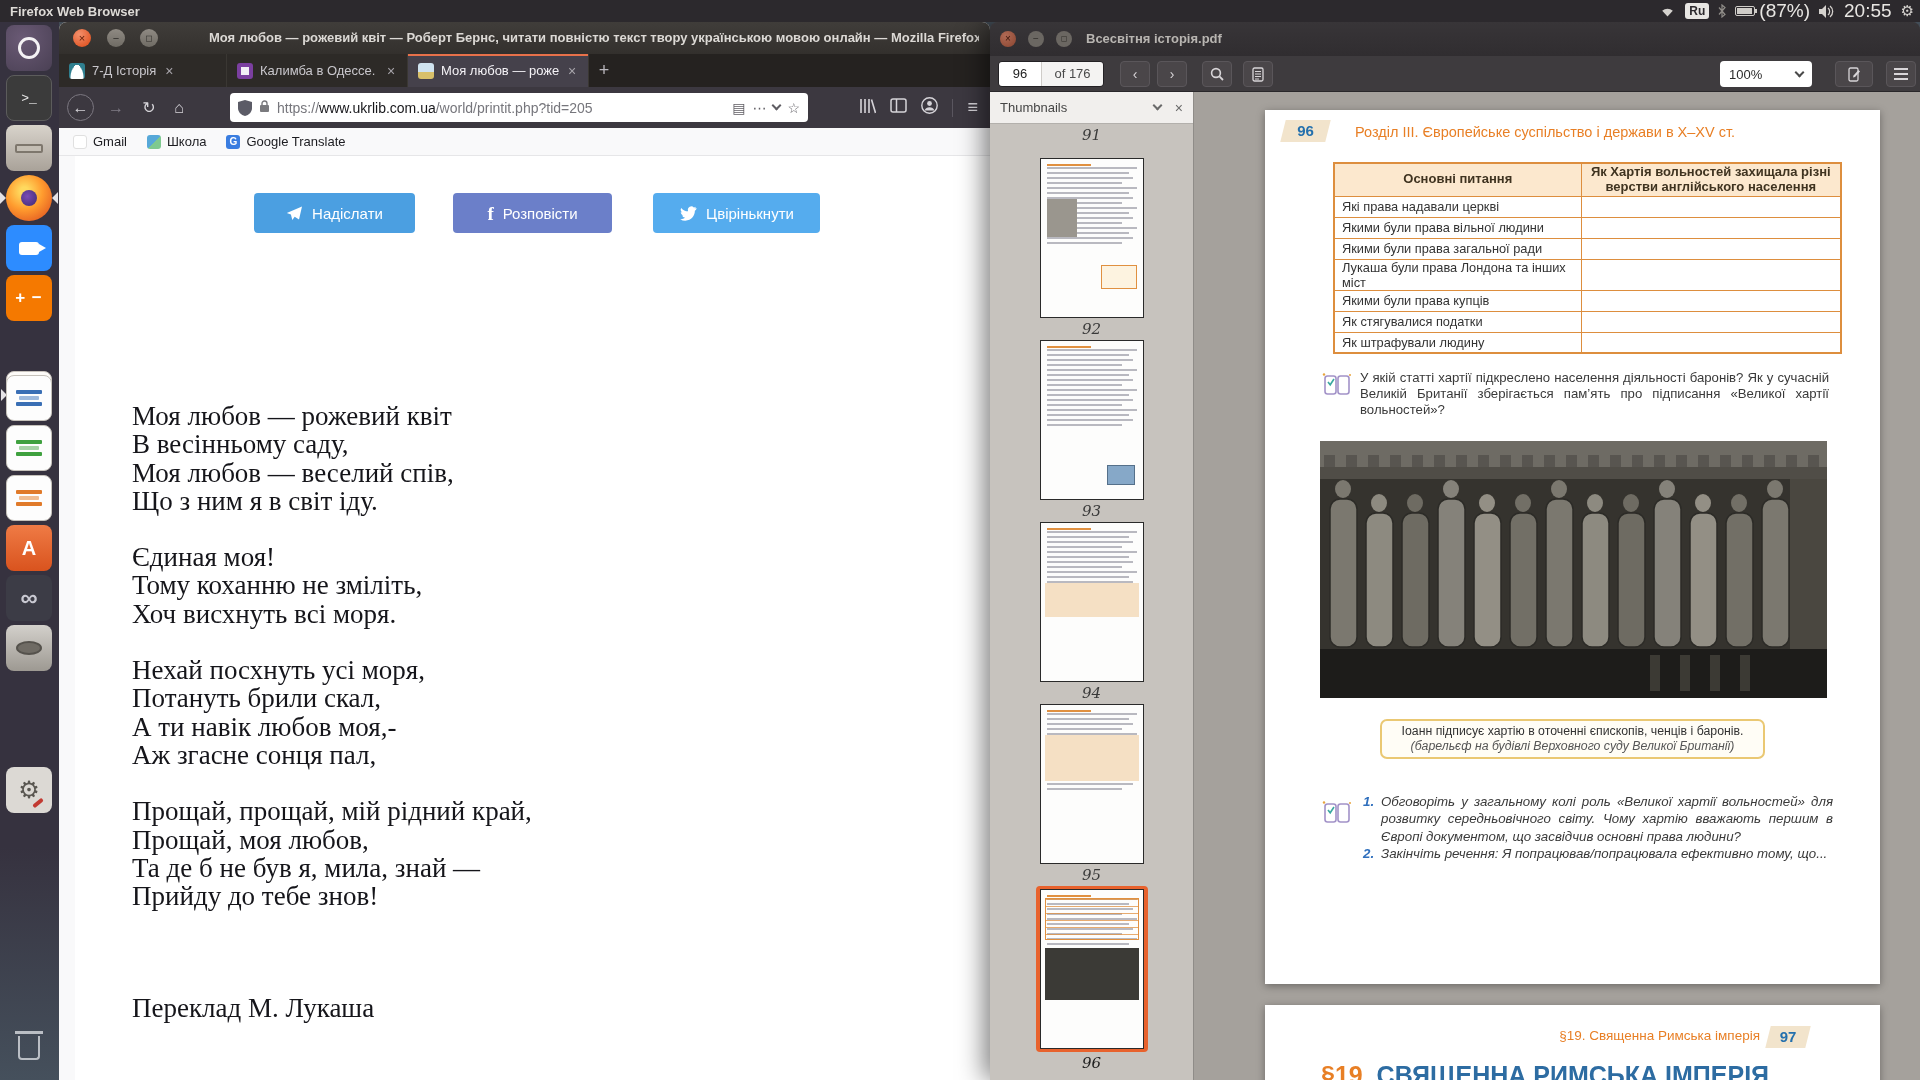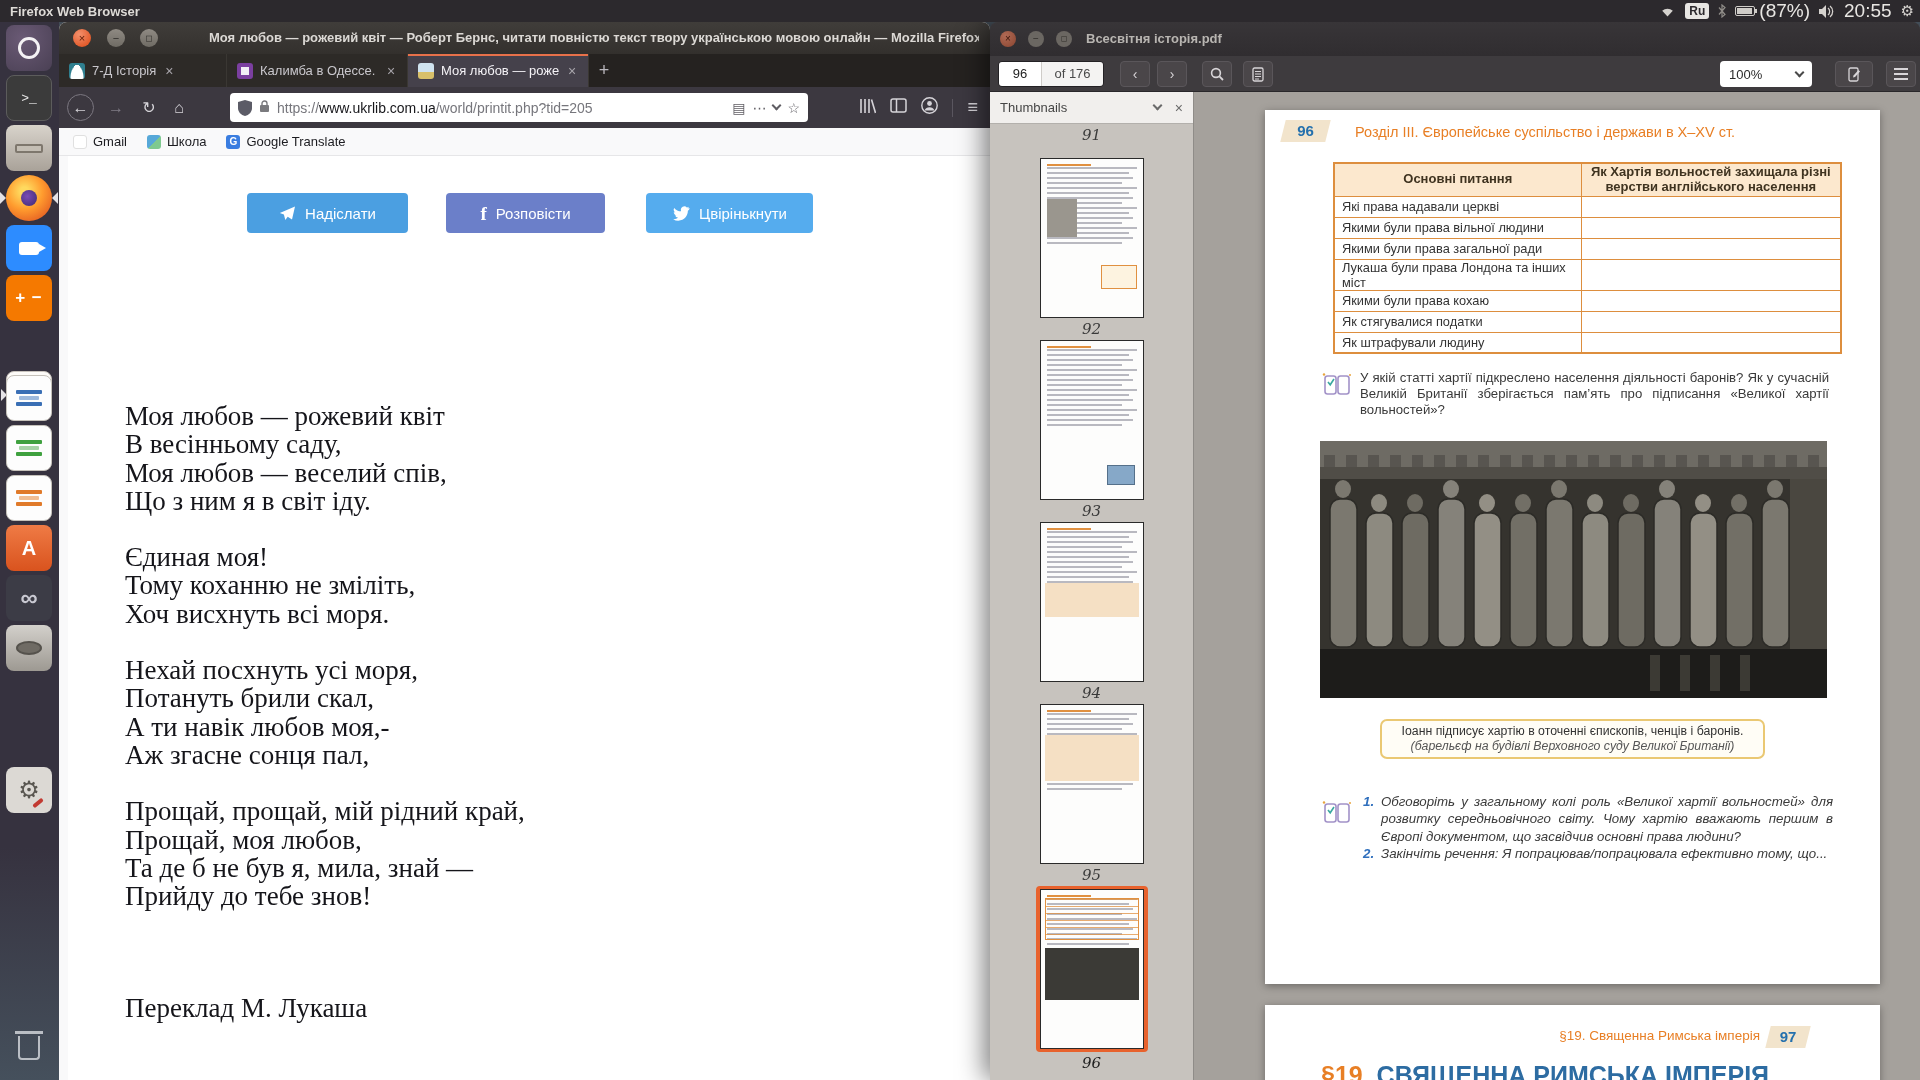--- a/index.html
+++ b/index.html
@@ -87,21 +87,21 @@
   .pill-ic { color:#5f5d63; font-size:14px; }
   .chev { display:inline-block; width:7px; height:7px; border-right:2px solid #5f5d63; border-bottom:2px solid #5f5d63; transform:rotate(45deg); margin-top:-4px; }
   .nav-right { position:absolute; right:12px; top:7px; display:flex; align-items:center; gap:14px; height:27px; }
   .nav-sep { width:1px; height:18px; background:#5a565f; }
   .ff-bookmarks { height:28px; background:#f9f9fa; display:flex; align-items:center; gap:20px; padding-left:14px; border-bottom:1px solid #e6e6e8; }
   .bm { display:flex; align-items:center; gap:6px; font-size:13px; color:#1c1c20; }
   .bm .bicon { width:14px; height:14px; border-radius:3px; display:flex; align-items:center; justify-content:center; font-size:10px; font-weight:bold; color:#fff; }
   .bi-gmail { background:#fff; color:#d3402c; border:1px solid #e0e0e0; font-family:"Liberation Serif",serif; }
   .bi-school { background:linear-gradient(135deg,#57a8d8 0 50%, #7ec98f 50%); }
   .bi-gt { background:#3a7de0; }
-  .ff-content { position:absolute; left:9px; top:134px; width:931px; height:924px; background:#fff; overflow:hidden; }
+  .ff-content { position:absolute; left:16px; top:134px; width:931px; height:924px; background:#fff; overflow:hidden; }
   .share-row { position:absolute; left:0; top:37px; width:100%; height:40px; }
   .share-btn { position:absolute; height:40px; border-radius:4px; color:#fff; font-size:15px; display:flex; align-items:center; justify-content:center; gap:9px; }
   .share-btn svg { display:block; }
   .fb-f { font-family:"Liberation Serif",serif; font-weight:bold; font-size:19px; line-height:1; }
   .poem { position:absolute; left:57px; top:246px; font-family:"Liberation Serif", serif; font-size:27px; color:#15151a; }
   .poem .line { line-height:28.3px; white-space:pre; }
   .stanza { margin-bottom:28px; }
   .translator { margin-top:84px; line-height:28px; }
   .ff-scroll-track { position:absolute; right:1px; top:0; width:8px; height:924px; background:#efeeec; }
   .ff-scroll-thumb { position:absolute; right:1px; top:0; width:8px; height:382px; background:#f08a5a; }
@@ -574,21 +574,21 @@
                 </tr>
                 <tr>
                   <td class="c1">Якими були права загальної ради</td>
                   <td class="c2"></td>
                 </tr>
                 <tr>
                   <td class="c1">Лукаша були права Лондона та інших міст</td>
                   <td class="c2"></td>
                 </tr>
                 <tr>
-                  <td class="c1">Якими були права кохаю</td>
+                  <td class="c1">Якими були права купців</td>
                   <td class="c2"></td>
                 </tr>
                 <tr>
                   <td class="c1">Як стягувалися податки</td>
                   <td class="c2"></td>
                 </tr>
                 <tr>
                   <td class="c1">Як штрафували людину</td>
                   <td class="c2"></td>
                 </tr>

